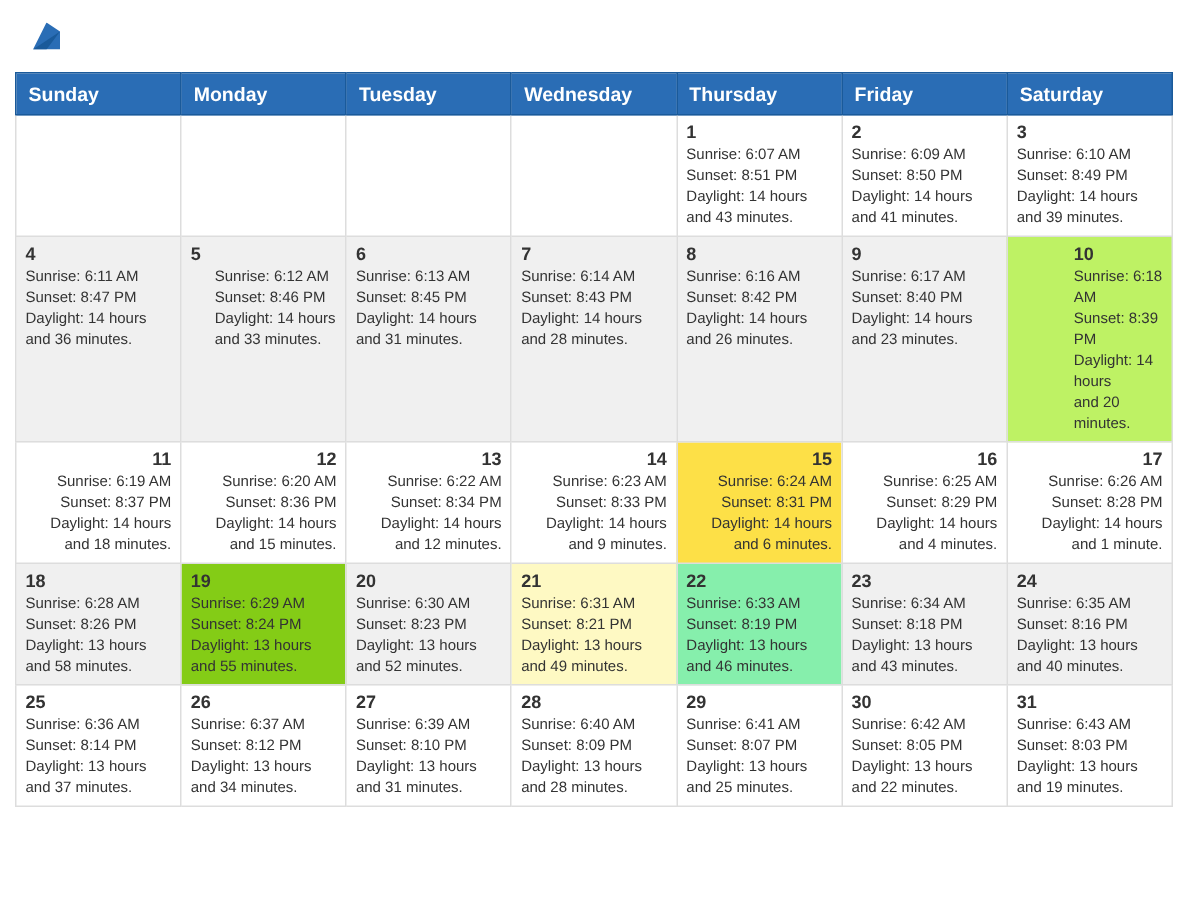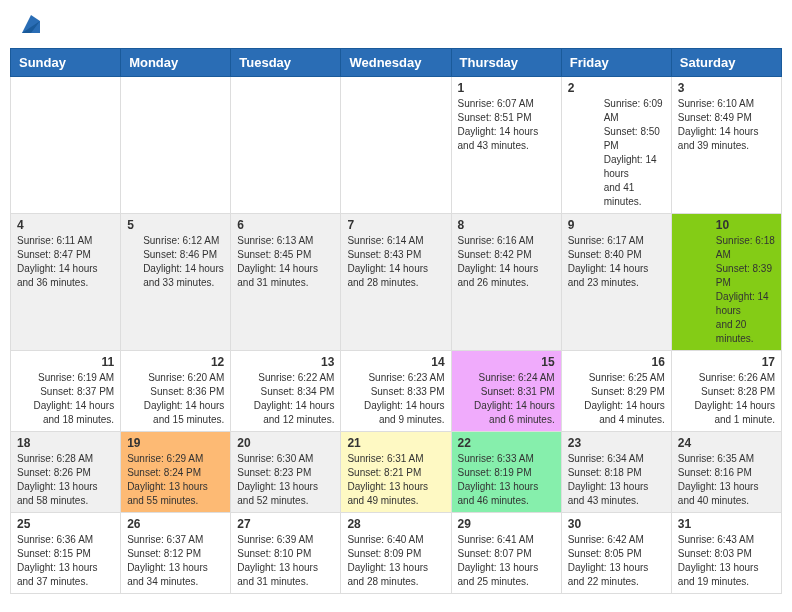--- a/index.html
+++ b/index.html
@@ -154,21 +154,21 @@
         <td class="empty-cell"></td>
         <td style="background: rgb(255, 255, 255);">
           <span class="day-number">1</span>
           <div class="day-info" style="white-space: pre-line;">Sunrise: 6:07 AM
 Sunset: 8:51 PM
 Daylight: 14 hours
 and 43 minutes.</div>
         </td>
         <td style="background: rgb(255, 255, 255);">
           <span class="day-number">2</span>
-          <div class="day-info" style="white-space: pre-line; margin-left: 36px;">Sunrise: 6:09 AM
+          <div class="day-info" style="white-space: pre-line;">Sunrise: 6:09 AM
 Sunset: 8:50 PM
 Daylight: 14 hours
 and 41 minutes.</div>
         </td>
         <td style="background: rgb(255, 255, 255);">
           <span class="day-number">3</span>
           <div class="day-info" style="white-space: pre-line;">Sunrise: 6:10 AM
 Sunset: 8:49 PM
 Daylight: 14 hours
 and 39 minutes.</div>
@@ -210,21 +210,21 @@
 Daylight: 14 hours
 and 26 minutes.</div>
         </td>
         <td style="background: rgb(240, 240, 240);">
           <span class="day-number">9</span>
           <div class="day-info" style="white-space: pre-line;">Sunrise: 6:17 AM
 Sunset: 8:40 PM
 Daylight: 14 hours
 and 23 minutes.</div>
         </td>
-        <td style="background: #84cc16; padding-left: 44px;">
+        <td style="background: #bef264; padding-left: 44px;">
           <span class="day-number">10</span>
           <div class="day-info" style="white-space: pre-line;">Sunrise: 6:18 AM
 Sunset: 8:39 PM
 Daylight: 14 hours
 and 20 minutes.</div>
         </td>
       </tr>
       <tr>
         <td style="background: rgb(255, 255, 255);">
           <span class="day-number">11</span>
@@ -247,21 +247,21 @@
 Daylight: 14 hours
 and 12 minutes.</div>
         </td>
         <td style="background: rgb(255, 255, 255);">
           <span class="day-number">14</span>
           <div class="day-info" style="white-space: pre-line;">Sunrise: 6:23 AM
 Sunset: 8:33 PM
 Daylight: 14 hours
 and 9 minutes.</div>
         </td>
-        <td style="background: #f0abfc;">
+        <td style="background: #fde047;">
           <span class="day-number">15</span>
           <div class="day-info" style="white-space: pre-line;">Sunrise: 6:24 AM
 Sunset: 8:31 PM
 Daylight: 14 hours
 and 6 minutes.</div>
         </td>
         <td style="background: rgb(255, 255, 255);">
           <span class="day-number">16</span>
           <div class="day-info" style="white-space: pre-line;">Sunrise: 6:25 AM
 Sunset: 8:29 PM
@@ -277,21 +277,21 @@
         </td>
       </tr>
       <tr>
         <td style="background: rgb(240, 240, 240);">
           <span class="day-number">18</span>
           <div class="day-info" style="white-space: pre-line;">Sunrise: 6:28 AM
 Sunset: 8:26 PM
 Daylight: 13 hours
 and 58 minutes.</div>
         </td>
-        <td style="background: #fdba74;">
+        <td style="background: #84cc16;">
           <span class="day-number">19</span>
           <div class="day-info" style="white-space: pre-line;">Sunrise: 6:29 AM
 Sunset: 8:24 PM
 Daylight: 13 hours
 and 55 minutes.</div>
         </td>
         <td style="background: rgb(240, 240, 240);">
           <span class="day-number">20</span>
           <div class="day-info" style="white-space: pre-line;">Sunrise: 6:30 AM
 Sunset: 8:23 PM
@@ -324,21 +324,21 @@
           <div class="day-info" style="white-space: pre-line;">Sunrise: 6:35 AM
 Sunset: 8:16 PM
 Daylight: 13 hours
 and 40 minutes.</div>
         </td>
       </tr>
       <tr>
         <td style="background: rgb(255, 255, 255); margin-left: 20px;">
           <span class="day-number">25</span>
           <div class="day-info" style="white-space: pre-line;">Sunrise: 6:36 AM
-Sunset: 8:15 PM
+Sunset: 8:14 PM
 Daylight: 13 hours
 and 37 minutes.</div>
         </td>
         <td style="background: rgb(255, 255, 255);">
           <span class="day-number">26</span>
           <div class="day-info" style="white-space: pre-line;">Sunrise: 6:37 AM
 Sunset: 8:12 PM
 Daylight: 13 hours
 and 34 minutes.</div>
         </td>

